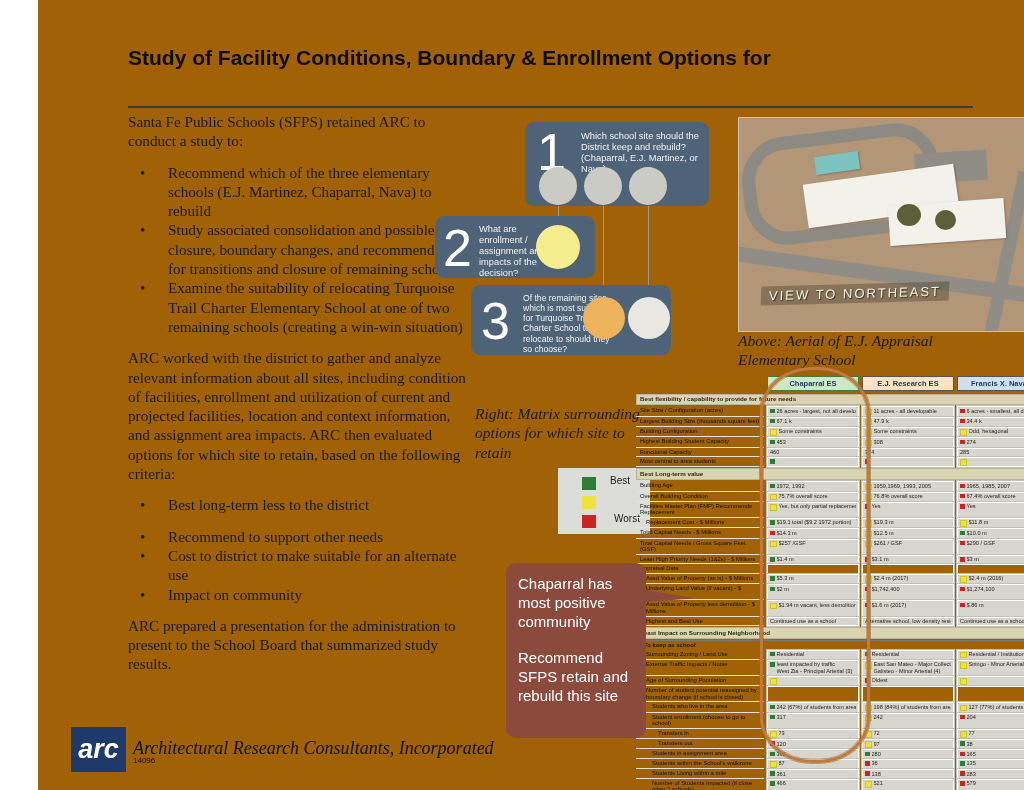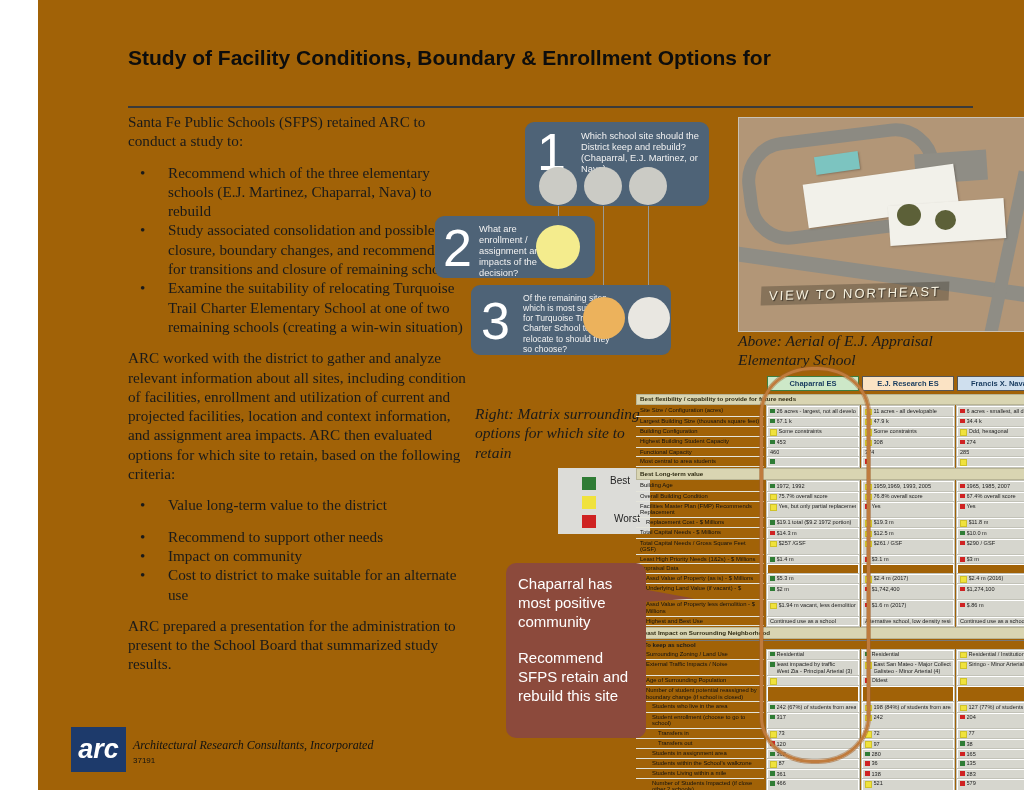--- a/index.html
+++ b/index.html
@@ -89,21 +89,21 @@
   .sq-y{background:#f0e23c;border:0.5px solid #cfc22a;}
   .sq-r{background:#cf2222;}
   .oval{left:722px;top:367px;width:104px;height:390px;border:3.5px solid #bf7b3d;
         border-radius:52px/46px;box-shadow:0 0 0 1px rgba(160,95,40,.55), inset 0 0 0 1px rgba(160,95,40,.45);
         z-index:4;}
 
   
   .logo{left:33px;top:727px;width:55px;height:45px;background:#1d3a6b;color:#fff;
         font-family:"Liberation Sans",sans-serif;font-style:italic;font-weight:bold;font-size:27px;
         display:flex;align-items:center;justify-content:center;}
-  .firm{left:95px;top:738px;font-style:italic;font-size:12px;color:#111;}
+  .firm{left:95px;top:738px;font-style:italic;font-size:18px;color:#111;}
   .jobnum{left:95px;top:756px;font-size:8px;font-family:"Liberation Sans",sans-serif;color:#111;}
 </style>
 </head>
 <body>
 
 <div id="canvas">
 
   <div class="abs title">
     <div>Study of Facility Conditions, Boundary &amp; Enrollment Options for</div>
   </div>
@@ -111,26 +111,26 @@
 
   <div class="abs leftcol">
     <p>Santa Fe Public Schools (SFPS) retained ARC to conduct a study to:</p>
     <ul class="blist">
       <li>Recommend which of the three elementary schools (E.J. Martinez, Chaparral, Nava) to rebuild</li>
       <li>Study associated consolidation and possible closure, boundary changes, and recommendations for transitions and closure of remaining schools</li>
       <li>Examine the suitability of relocating Turquoise Trail Charter Elementary School at one of two remaining schools (creating a win-win situation)</li>
     </ul>
     <p>ARC worked with the district to gather and analyze relevant information about all sites, including condition of facilities, enrollment and utilization of current and projected facilities, location and context information, and assignment area impacts.  ARC then evaluated options for which site to retain, based on the following criteria:</p>
     <ul class="blist">
-      <li>Value long-term value to the district</li>
+      <li>Best long-term less to the district</li>
     </ul>
     <ul class="blist">
       <li>Recommend to support other needs</li>
+      <li>Cost to district to make suitable for an alternate use</li>
       <li>Impact on community</li>
-      <li>Cost to district to make suitable for an alternate use</li>
     </ul>
     <p>ARC prepared a presentation for the administration to present to the School Board that summarized study results.</p>
 
   </div>
 
   <div class="abs qbox" style="left:487px;top:122px;width:184px;height:84px;">
     <div class="qnum" style="left:12px;top:4px;">1</div>
     <div class="qtext" style="left:56px;top:9px;width:122px;">Which school site should the District keep and rebuild? (Chaparral, E.J. Martinez, or Nava)</div>
   </div>
   <div class="abs circ c-gray" style="left:501px;top:167px;width:38px;height:38px;"></div>
@@ -719,15 +719,15 @@
   <div class="abs callout">
     <div>Chaparral has most positive community</div>
     <div class="p2">Recommend SFPS retain and rebuild this site</div>
   </div>
   <div class="abs callout-tail"></div>
 
   <div class="abs logo">
     <span>arc</span>
   </div>
   <div class="abs firm">Architectural Research Consultants, Incorporated</div>
-  <div class="abs jobnum">37191</div>
+  <div class="abs jobnum">14096</div>
 
 </div>
 
 </body></html>

